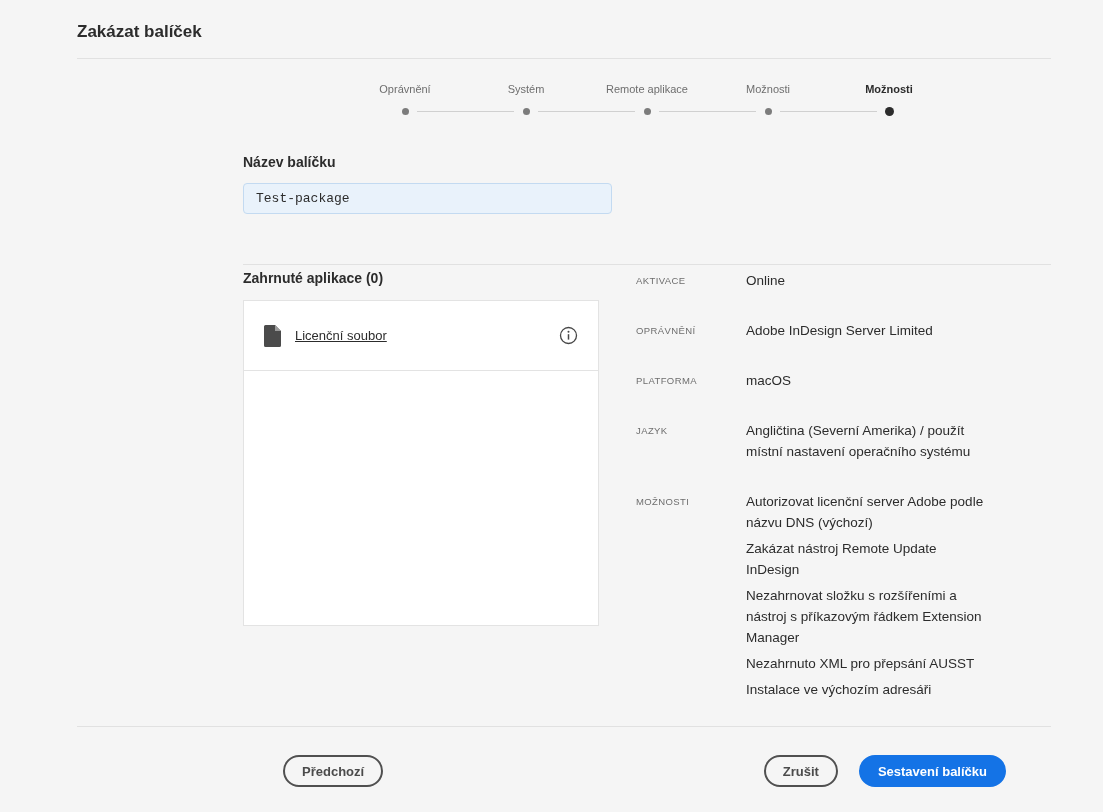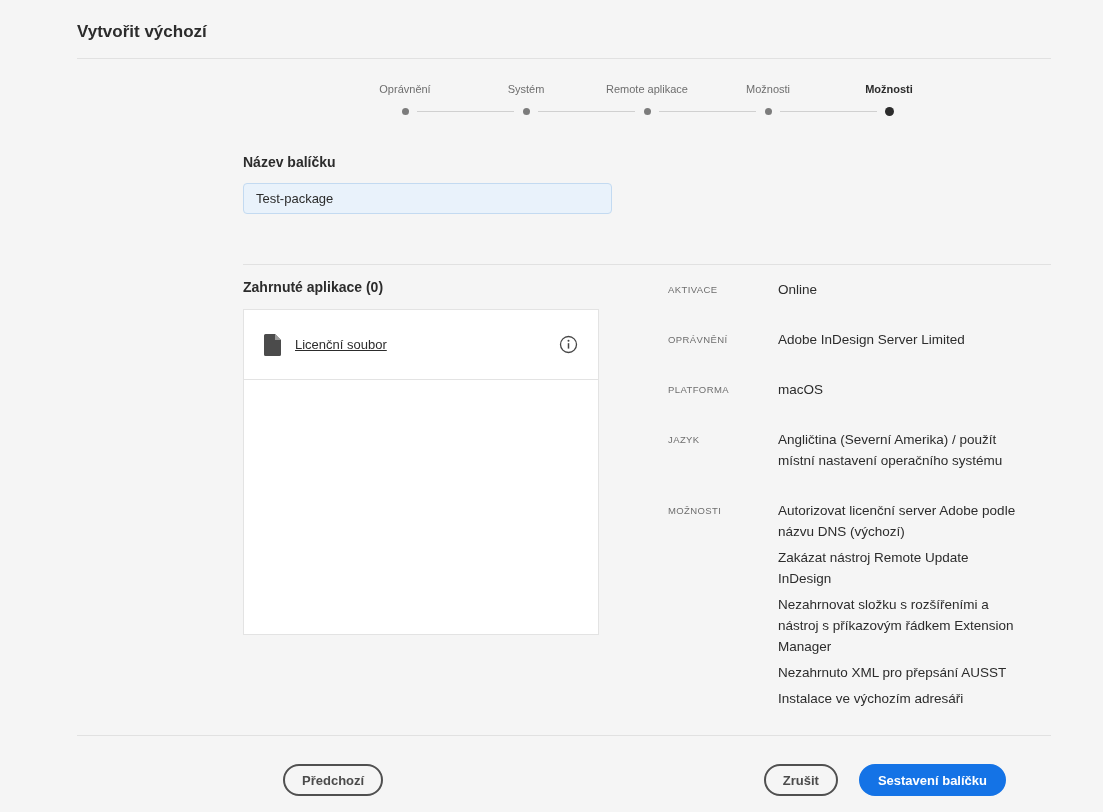--- a/index.html
+++ b/index.html
@@ -56,29 +56,29 @@
   
   .name-label { font-size: 14px; font-weight: bold; margin: 38px 0 13px 0; }
   .name-input {
     width: 369px;
     height: 31px;
     background: #e9f2fb;
     border: 1px solid #c3daf1;
     border-radius: 4px;
     padding: 0 12px;
     font-size: 13px;
-    font-family: Liberation Sans, sans-serif;
+    font-family: Liberation Mono, monospace;
     color: #2c2c2c;
     outline: none;
     display: block;
   }
   .rule-content { margin-top: 50px; }
 
   
-  .columns { display: flex; margin-top: 14px; gap: 69px; }
+  .columns { display: flex; margin-top: 5px; gap: 37px; }
   .section-heading { font-size: 14px; font-weight: bold; margin: 0 0 14px 0; }
   .col-left { width: 356px; flex: none; }
   .apps-box { background: #ffffff; border: 1px solid #e3e3e3; height: 326px; }
   .app-row {
     display: flex;
     align-items: center;
     height: 70px;
     padding: 0 20px;
     border-bottom: 1px solid #e3e3e3;
     background: #ffffff;
@@ -122,21 +122,21 @@
     cursor: pointer;
     white-space: nowrap;
   }
   .btn-primary { background: #1473e6; border-color: #1473e6; color: #ffffff; }
 </style>
 </head>
 <body>
 
 <div class="page">
 
-  <h1 class="page-title">Vytvořit výchozí</h1>
+  <h1 class="page-title">Zakázat balíček</h1>
   <div class="rule"></div>
 
   <div class="content">
 
     <div class="stepper">
       <div class="step done">
         <div class="step-label">Oprávnění</div>
         <div class="dot-row">
             <span class="dot"></span>
           </div>

